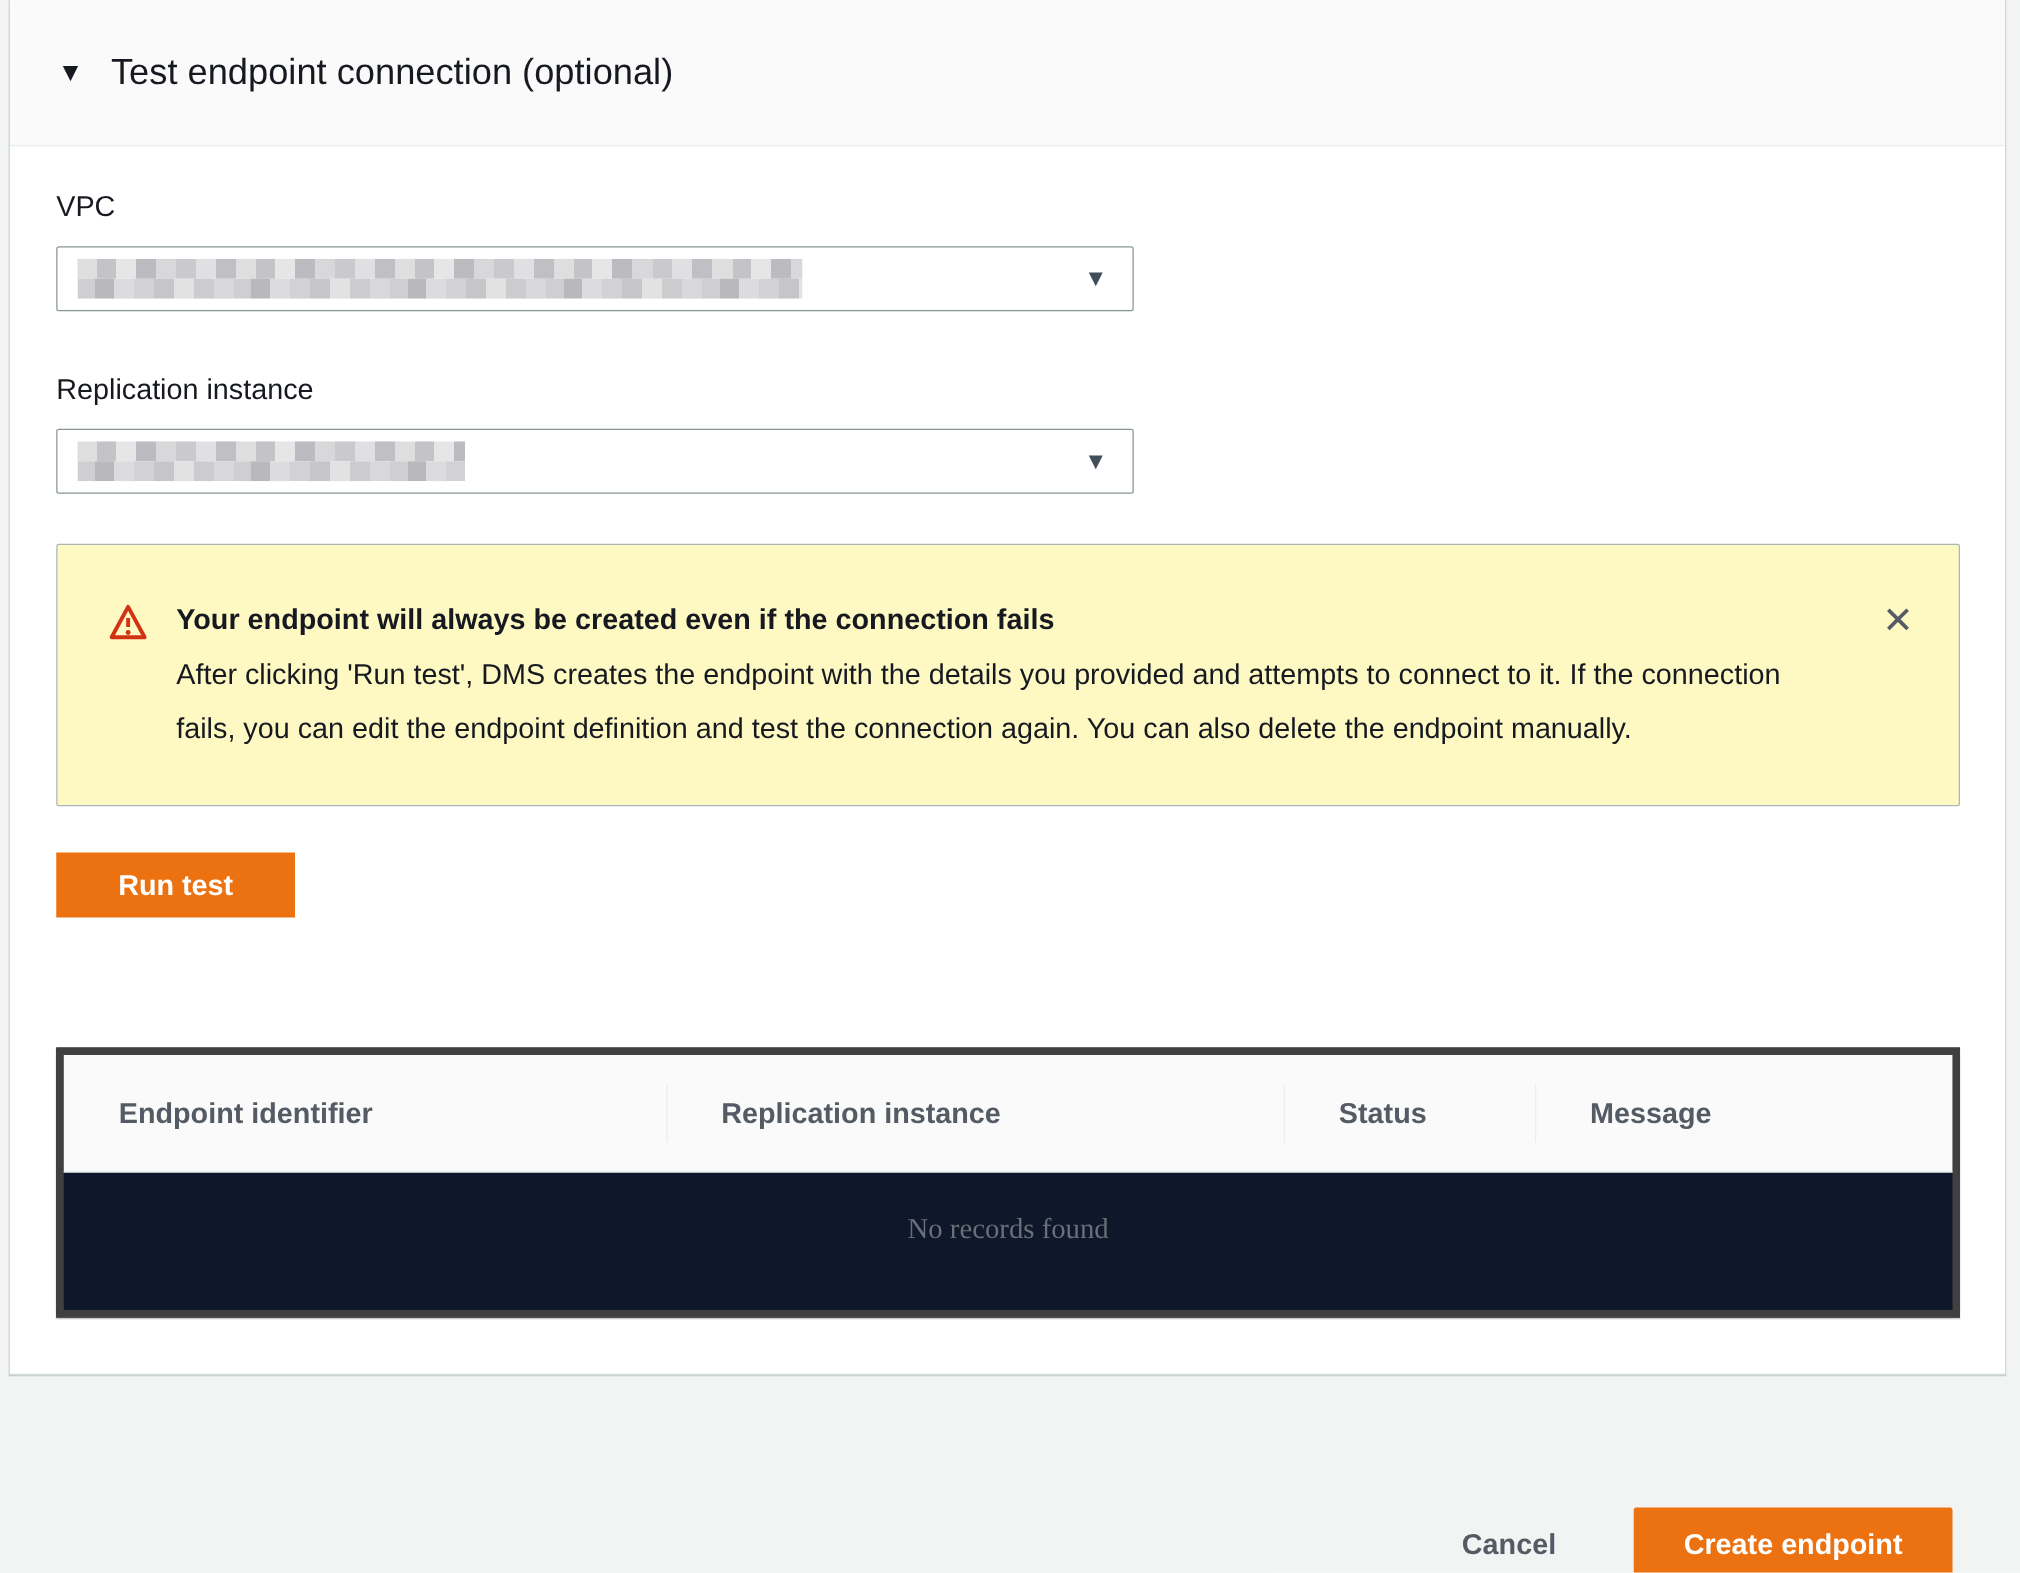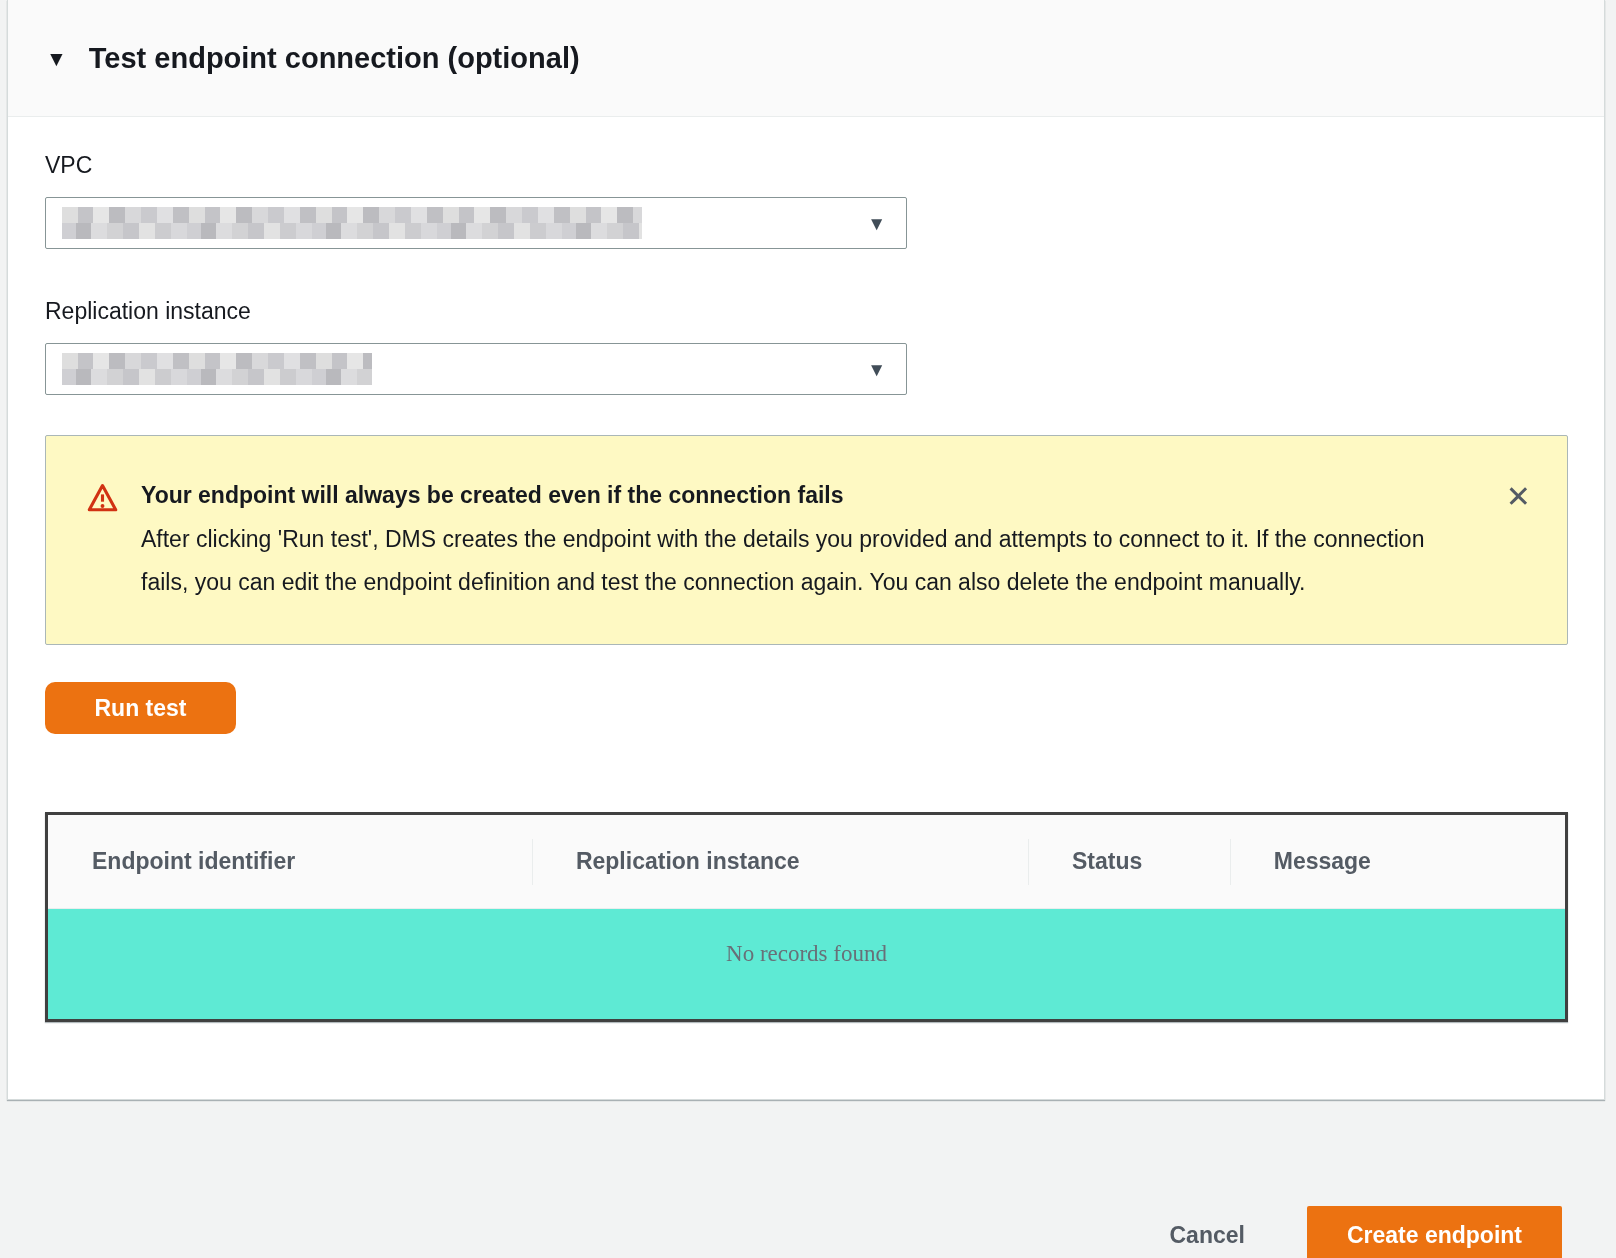--- a/index.html
+++ b/index.html
@@ -37,21 +37,21 @@
     padding-left: 38px;
   }
   .collapse-arrow {
     font-size: 21px;
     color: #16191f;
     margin-right: 22px;
     line-height: 1;
   }
   .section-title {
     font-size: 29px;
-    font-weight: 700;
+    font-weight: 400;
     color: #16191f;
   }
   .section-body {
     padding: 34px 36px 0 37px;
   }
   
   .field-label {
     font-size: 23px;
     color: #16191f;
     line-height: 28px;
@@ -139,32 +139,32 @@
     font-family: "DejaVu Sans", sans-serif;
   }
   
   .btn-run-test {
     margin-top: 37px;
     width: 191px;
     height: 52px;
     background: #ec7211;
     color: #ffffff;
     border: none;
-    border-radius: 10px;
+    border-radius: 0;
     font-family: "Liberation Sans", sans-serif;
     font-size: 23px;
     font-weight: 700;
     cursor: pointer;
   }
   
   .results-table {
-    margin-top: 78px;
+    margin-top: 104px;
     width: 100%;
-    background: #5eead4;
-    border: 3px solid #404040;
+    background: #0f172a;
+    border: 6px solid #404040;
     box-shadow: 0 1px 1px 0 rgba(0,28,36,0.3);
   }
   .thead {
     display: flex;
     background: #fafafa;
     height: 94px;
     align-items: center;
     border-bottom: 1px solid #eaeded;
   }
   .th {

